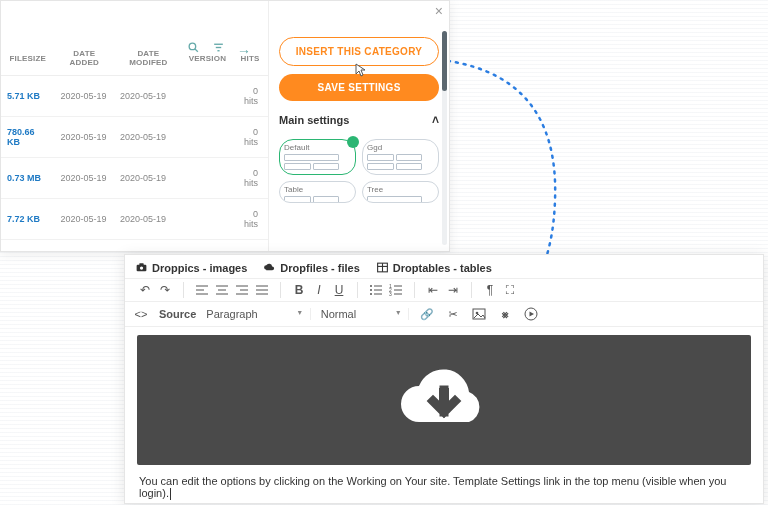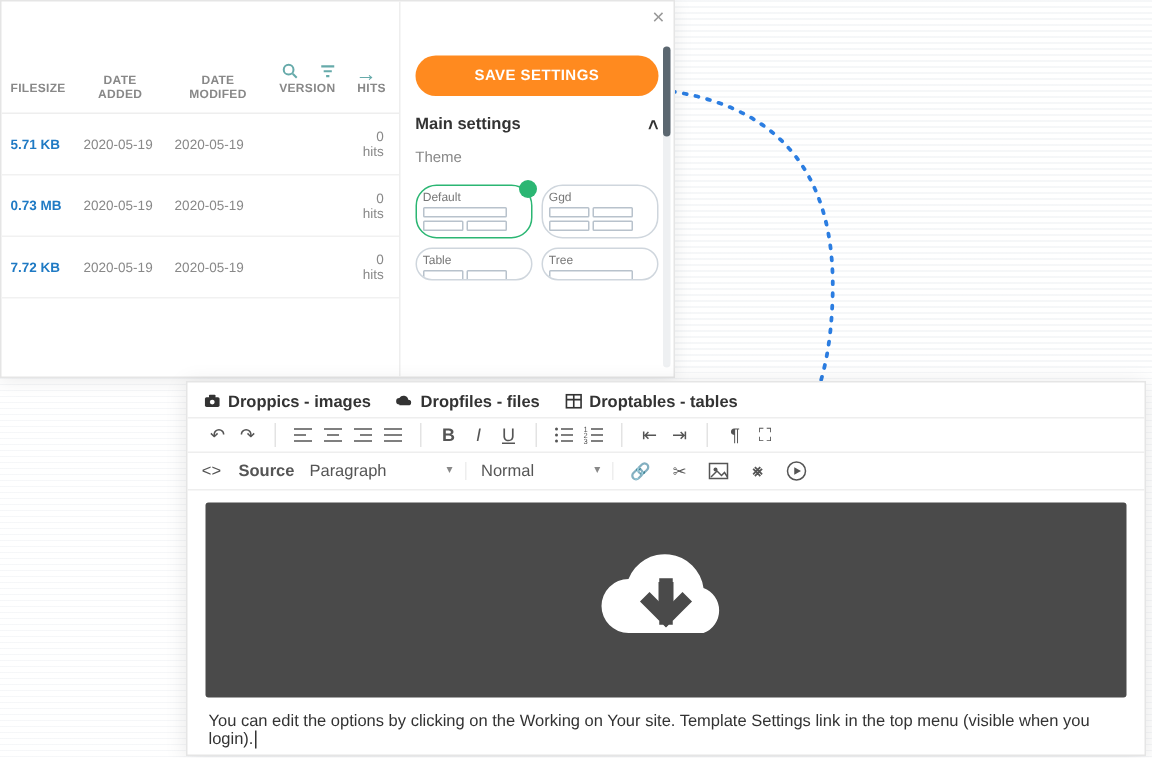--- a/index.html
+++ b/index.html
@@ -234,20 +234,27 @@
         </thead>
       <tbody>
         <tr>
           <td class="size">5.71 KB</td>
           <td>2020-05-19</td>
           <td>2020-05-19</td>
           <td></td>
           <td class="hits">0 hits</td>
         </tr>
         <tr>
+          <td class="size">780.66 KB</td>
+          <td>2020-05-19</td>
+          <td>2020-05-19</td>
+          <td></td>
+          <td class="hits">0 hits</td>
+        </tr>
+        <tr>
           <td class="size">0.73 MB</td>
           <td>2020-05-19</td>
           <td>2020-05-19</td>
           <td></td>
           <td class="hits">0 hits</td>
         </tr>
         <tr>
           <td class="size">7.72 KB</td>
           <td>2020-05-19</td>
           <td>2020-05-19</td>
@@ -256,27 +263,34 @@
         </tr>
       </tbody>
     </table>
   </div>
 
   <div class="col-right">
     <div class="scroll-track">
         <div class="scroll-thumb"></div>
       </div>
 
+    <div class="btn btn-outline">
+      <span>INSERT THIS CATEGORY</span>
+      <span class="cursor-arrow">
+        <svg width="12" height="14" viewBox="0 0 12 14">
+            <path d="M1 1 L1 11 L4 8 L6 13 L8 12 L6 7 L10 7 Z" fill="#fff" stroke="#555" stroke-width="1"></path>
+          </svg>
+      </span>
+    </div>
     <div class="btn btn-fill">SAVE SETTINGS</div>
 
     <div class="sect-head">
       <span>Main settings</span>
       <span class="chev">˄</span>
     </div>
-    <div class="subhead">Theme</div>
 
     <div class="theme-grid">
       <div class="theme-card sel">
         <div class="badge"></div>
         <div class="nm">Default</div>
         <div class="boxes">
             <div class="bw"></div>
             <div class="row">
               <div class="b"></div>
               <div class="b"></div>

